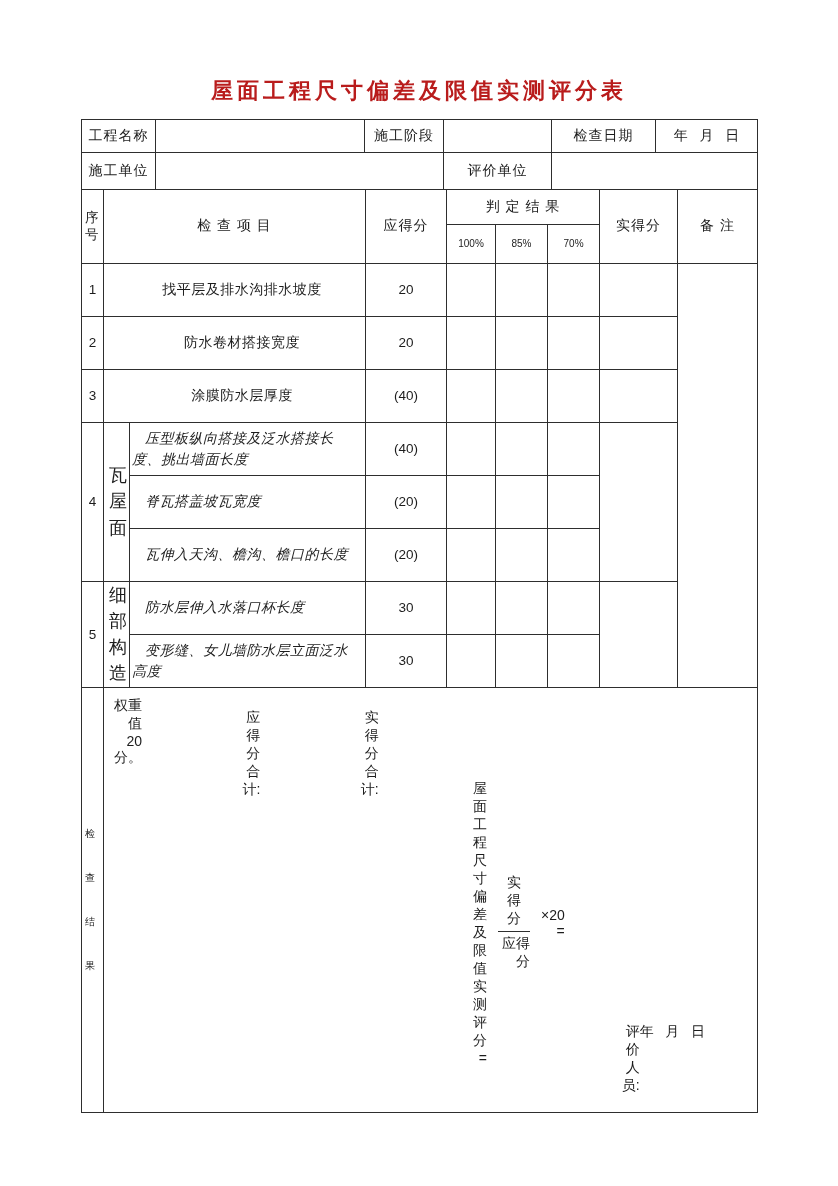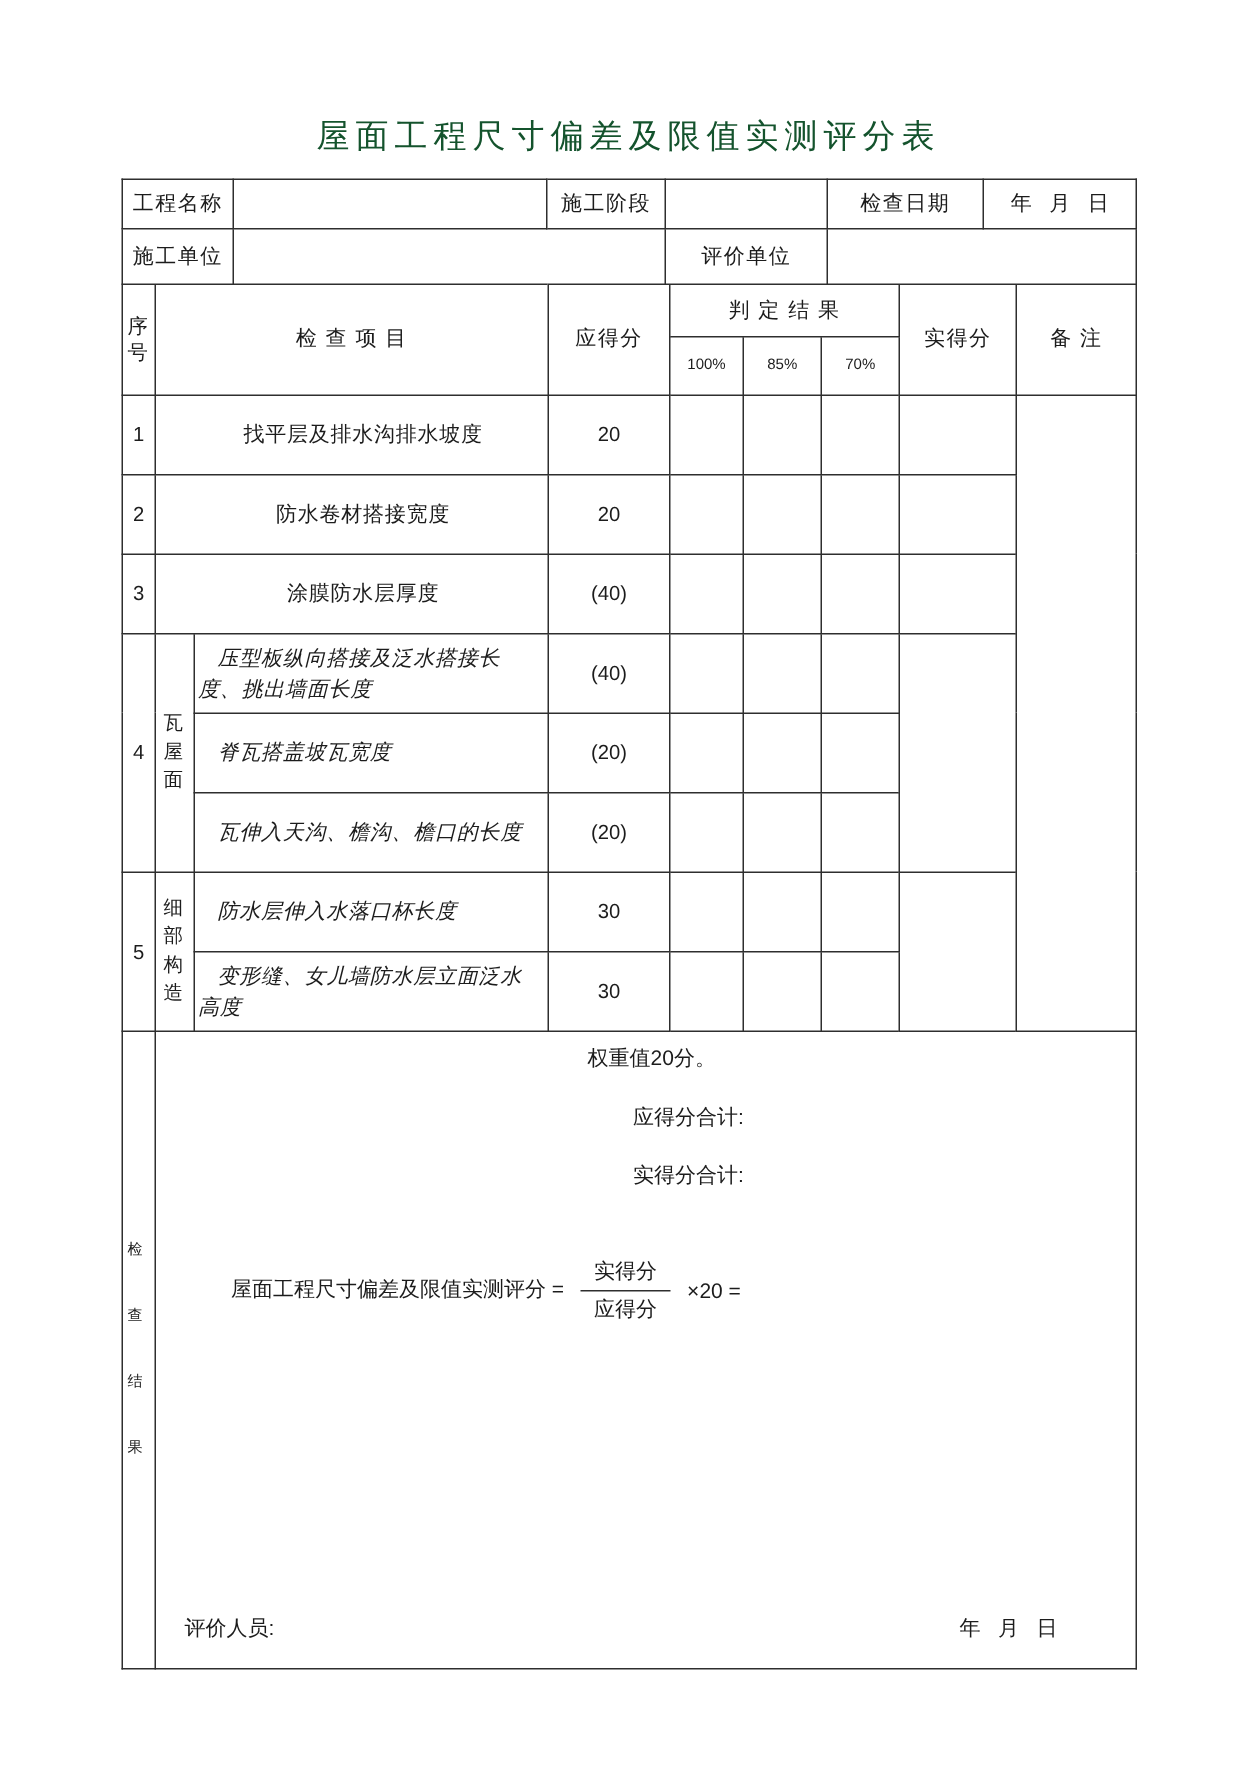--- a/index.html
+++ b/index.html
@@ -6,22 +6,22 @@
   body {
     width:838px; height:1186px;
     font-family:"Liberation Sans","DejaVu Sans",sans-serif;
     color:#1c1c1c;
     position:relative;
   }
   .page { padding-top:76px; }
   .doc-title {
     margin:0 0 13px 0;
     text-align:center;
-    font-size:22px; font-weight:normal; letter-spacing:4px;
-    color:#14532d;
+    font-size:22px; font-weight:bold; letter-spacing:4px;
+    color:#b91c1c;
   }
   .form { width:676px; margin:0 auto; }
   table { border-collapse:collapse; table-layout:fixed; width:676px; }
   td {
     border:1px solid #2e2e2e;
     padding:0 2px;
     font-size:14px;
     text-align:center; vertical-align:middle;
     overflow:hidden;
     color:#1c1c1c;
@@ -37,26 +37,26 @@
   .item { text-align:center; padding-left:17px; letter-spacing:0.5px; }
   .subitem { text-align:left; padding:3px 5px 3px 2px; text-indent:13px; letter-spacing:0.5px; line-height:1.45;font-style:italic; }
   .pct { font-size:10px; }
   .num { font-size:13.5px; }
   .pre { white-space:pre; }
   .vtext {
     display:inline-block; width:15px;
     word-break:break-all; line-height:1.3;
     text-align:left; font-size:13.5px;
   }
-  .vtext.group { line-height:1.45; font-size:13px; }
+  .vtext.group { line-height:1.45; font-size:18px; }
   .vtext.result-lab { line-height:44px; font-size:10px; }
   
   .result-content {
-    display:flex; flex-direction:column;
-    height:424px; text-align:center; padding:0;
+    display:flex; 
+    height:424px; text-align:right; padding:0;gap:40px;
   }
   .res-line1 { margin:9px 0 0 8px; }
   .res-line2 { margin:21px 0 0 57px; }
   .res-line3 { margin:21px 0 0 57px; }
   .formula {
     margin:46px 0 0 48px;
     display:flex; align-items:center; gap:9px;
   }
   .frac { display:inline-flex; flex-direction:column; align-items:center; margin:0 2px; }
   .frac .fnum { padding:0 9px 3px 9px; border-bottom:1px solid #2e2e2e; }

